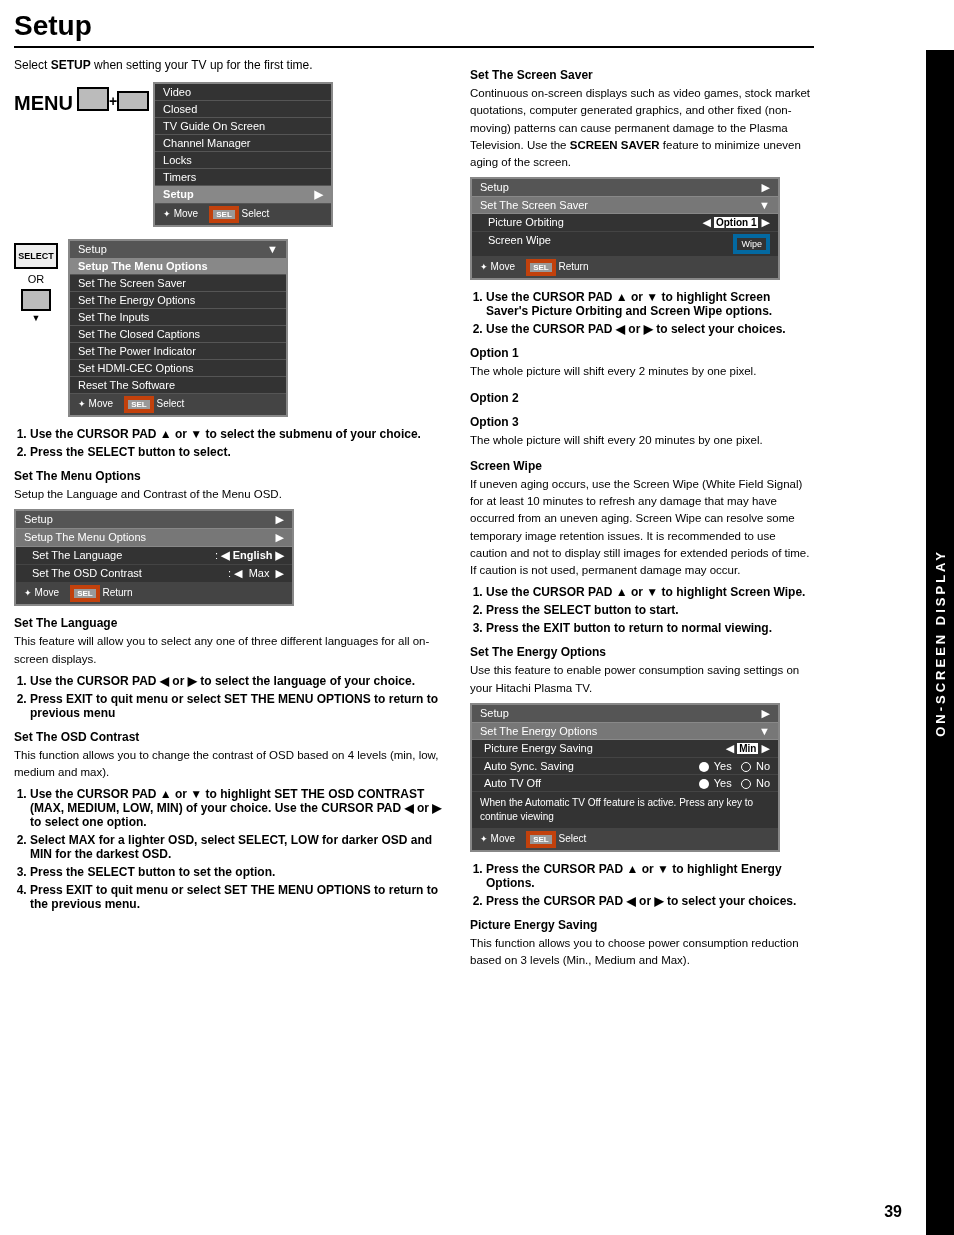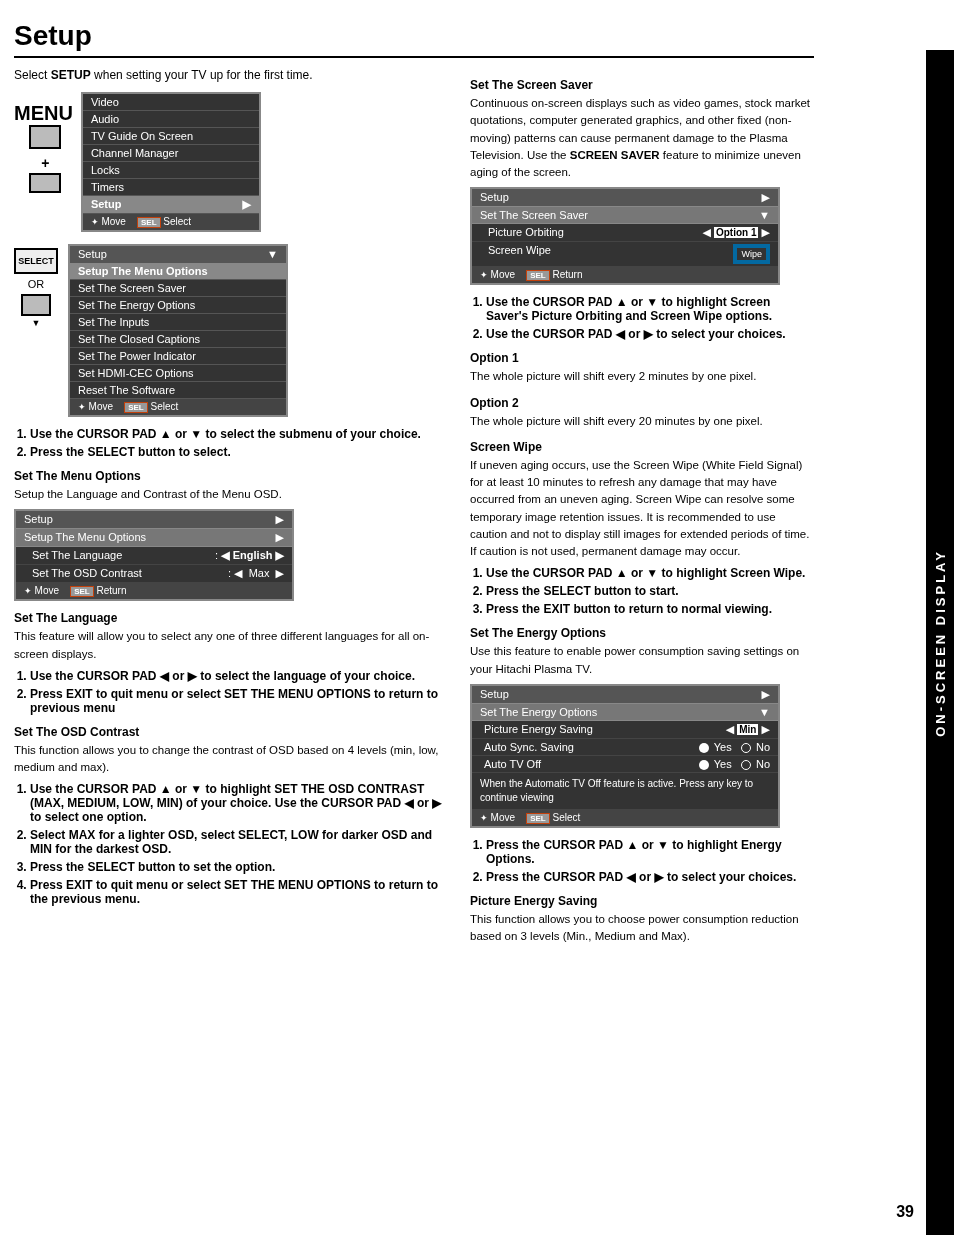--- a/index.html
+++ b/index.html
@@ -35,21 +35,21 @@
       color: #fff;
       font-size: 13px;
       font-weight: bold;
       letter-spacing: 3px;
       writing-mode: vertical-rl;
       transform: rotate(180deg);
       white-space: nowrap;
     }
     .main-content {
       width: 828px;
-      padding: 20px 14px 14px 14px;
+      padding: 10px 14px 14px 14px;
     }
     
     .page-header {
       border-bottom: 2px solid #000;
       margin-bottom: 10px;
       padding-bottom: 4px;
       display: flex;
       justify-content: space-between;
       align-items: flex-end;
     }
@@ -243,21 +243,21 @@
     .radio-filled {
       display: inline-block;
       width: 10px;
       height: 10px;
       background: #fff;
       border-radius: 50%;
       margin-right: 2px;
       vertical-align: middle;
     }
     .sel-badge {
-      border: 1px solid #c2410c;
+      border: 4px solid #c2410c;
       background: #999;
       color: #fff;
       font-size: 8px;
       padding: 0 3px;
       font-weight: bold;
       display: inline-block;
     }
     .move-icon::before { content: '✦'; font-size: 9px; margin-right: 3px; }
     .wipe-badge {
       border: 4px solid #0369a1;
@@ -288,30 +288,30 @@
 
     <div class="two-col">
 
       <div class="col-left">
 
         <p class="intro-text">
           Select <strong>SETUP</strong> when setting your TV up for the first time.
         </p>
 
         <div class="menu-diagram">
-          <div style="display:flex; flex-direction:column; align-items:center; margin-right:4px; margin-top:4px;">
+          <div style="display:flex; align-items:center; margin-right:4px; margin-top:4px;">
             <div class="menu-label">MENU</div>
             <div style="border:2px solid #000; background:#bbb; width:32px; height:24px; margin-bottom:4px;"></div>
             <div style="font-size:14px; font-weight:bold; margin:2px 0;">+</div>
             <div style="border:2px solid #000; background:#bbb; width:32px; height:20px;"></div>
           </div>
 
           <div class="osd-menu">
             <div class="osd-menu-row">Video</div>
-            <div class="osd-menu-row">Audio</div>
+            <div class="osd-menu-row">Closed</div>
             <div class="osd-menu-row">TV Guide On Screen</div>
             <div class="osd-menu-row">Channel Manager</div>
             <div class="osd-menu-row">Locks</div>
             <div class="osd-menu-row">Timers</div>
             <div class="osd-menu-row selected" style="display:flex; justify-content:space-between;">
                 <span>Setup</span>
                 <span>▶</span>
               </div>
             <div class="osd-menu-footer"><span class="move-icon"></span>Move &nbsp;&nbsp; <span class="sel-badge">SEL</span> Select</div>
           </div>
@@ -416,20 +416,21 @@
         <ol class="numbered-list">
           <li>Use the <strong>CURSOR PAD</strong> ▲ or ▼ to highlight Screen Saver's Picture Orbiting and Screen Wipe options.</li>
           <li>Use the <strong>CURSOR PAD</strong> ◀ or ▶ to select your choices.</li>
         </ol>
 
         <div class="section-heading">Option 1</div>
         <p class="section-text">The whole picture will shift every 2 minutes by one pixel.</p>
 
         <div class="section-heading">Option 2</div>
 
+        <div class="section-heading">Option 3</div>
         <p class="section-text">The whole picture will shift every 20 minutes by one pixel.</p>
 
         <div class="section-heading">Screen Wipe</div>
         <p class="section-text">If uneven aging occurs, use the Screen Wipe (White Field Signal) for at least 10 minutes to refresh any damage that may have occurred from an uneven aging. Screen Wipe can resolve some temporary image retention issues. It is recommended to use caution and not to display still images for extended periods of time. If caution is not used, permanent damage may occur.</p>
 
         <ol class="numbered-list">
           <li>Use the <strong>CURSOR PAD</strong> ▲ or ▼ to highlight Screen Wipe.</li>
           <li>Press the <strong>SELECT</strong> button to start.</li>
           <li>Press the <strong>EXIT</strong> button to return to normal viewing.</li>
         </ol>
@@ -474,19 +475,19 @@
           <li>Press the <strong>CURSOR PAD</strong> ▲ or ▼ to highlight Energy Options.</li>
           <li>Press the <strong>CURSOR PAD</strong> ◀ or ▶ to select your choices.</li>
         </ol>
 
         <div class="section-heading">Picture Energy Saving</div>
         <p class="section-text">This function allows you to choose power consumption reduction based on 3 levels (Min., Medium and Max).</p>
 
       </div>
     </div>
 
-    <div style="position:absolute; bottom:14px; right:40px; font-size:16px; font-weight:bold;">39</div>
+    <div style="position:absolute; bottom:14px; right:52px; font-size:16px; font-weight:bold;">39</div>
   </div>
 
   <div class="sidebar-label">
     <span class="sidebar-label-text">ON-SCREEN DISPLAY</span>
   </div>
 </div>
 
 </body></html>

